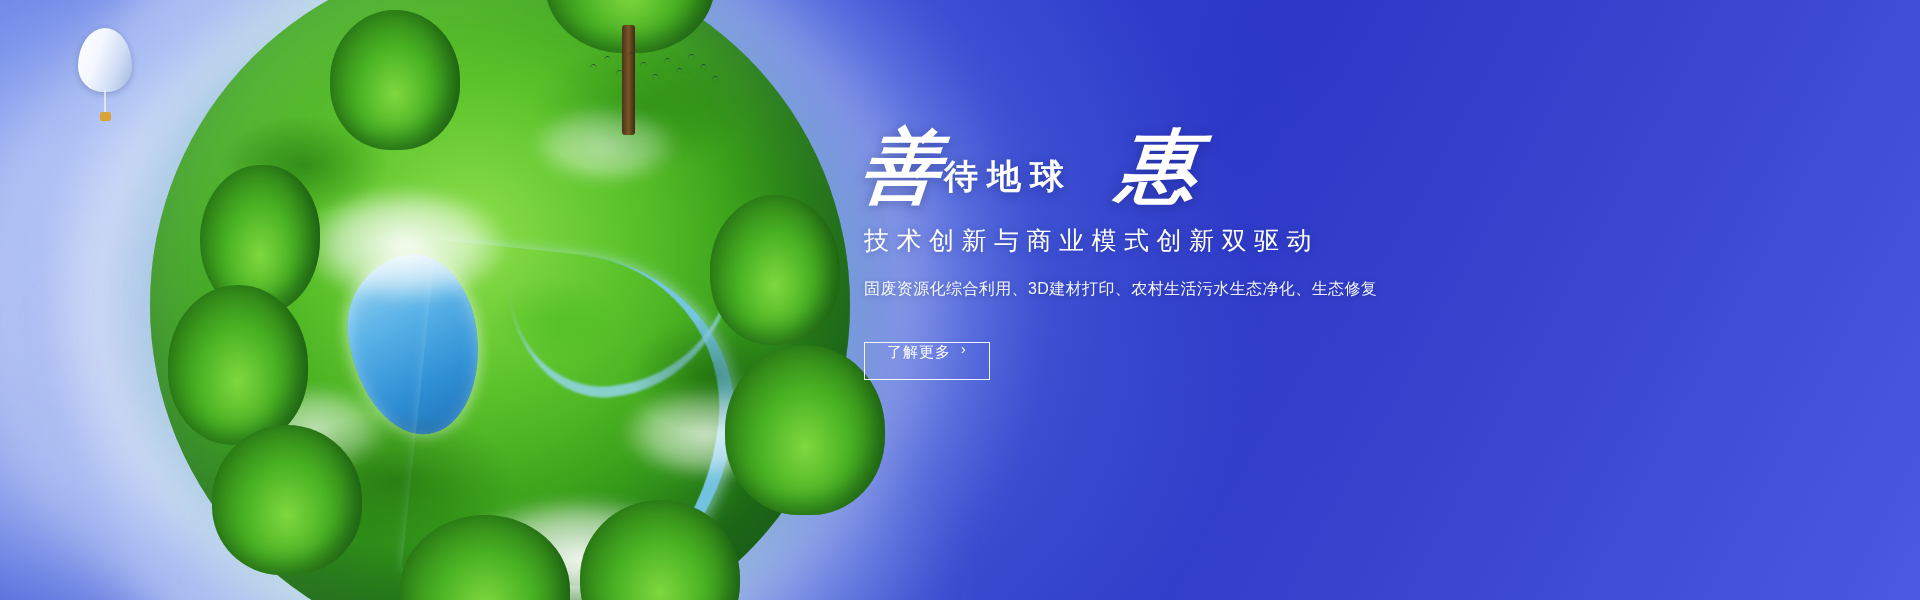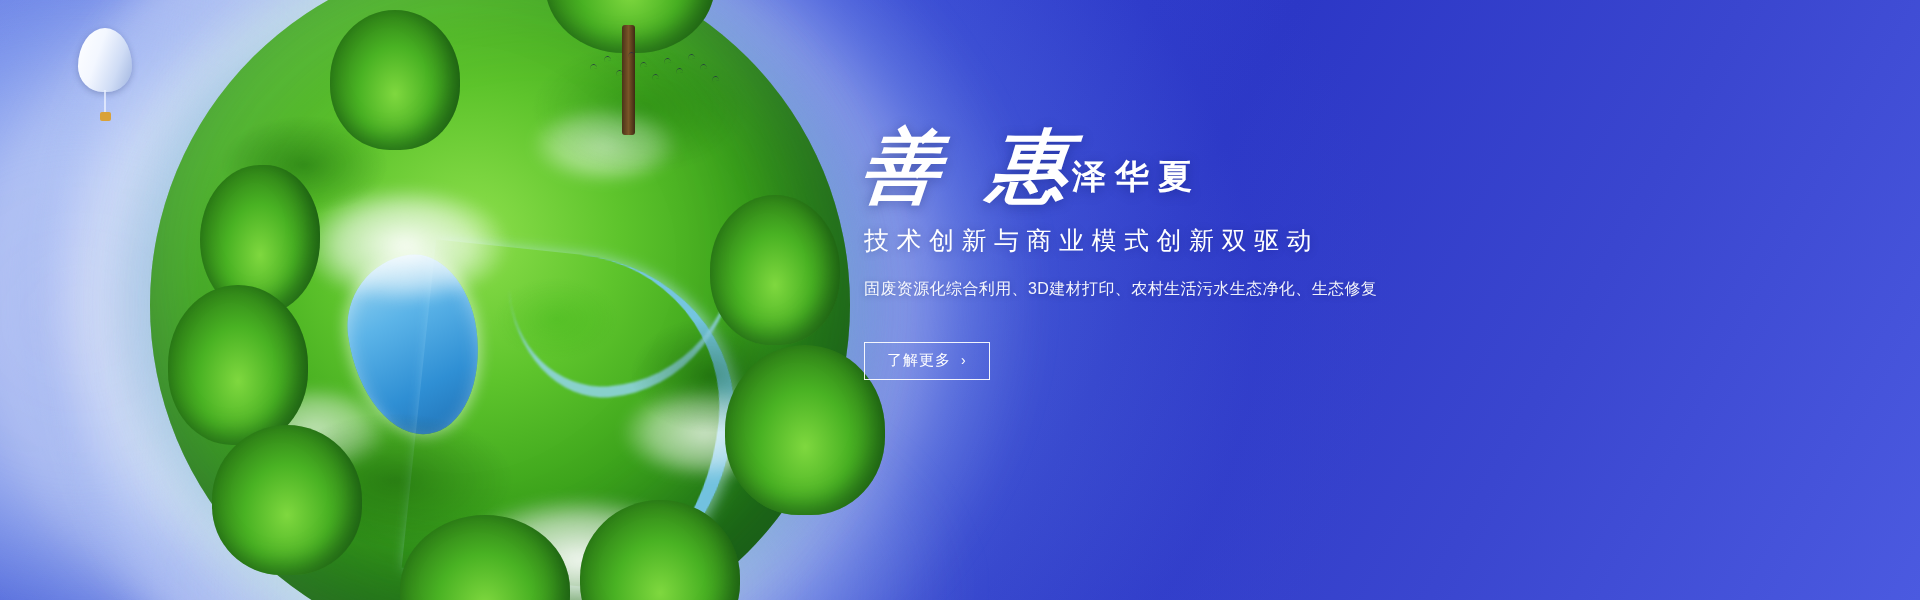--- a/index.html
+++ b/index.html
@@ -286,21 +286,20 @@
   .desc {
     font-size: 16px;
     letter-spacing: 0.4px;
     white-space: nowrap;
     margin: 22px 0 16px 2px;
     color: rgba(255,255,255,0.94);
     text-shadow: 0 1px 6px rgba(10,20,90,0.28);
   }
   .cta {
     display: inline-flex;
-    align-items: center;
     justify-content: center;
     gap: 10px;
     margin-top: 26px;
     margin-left: 2px;
     padding: 0 22px;
     height: 38px;
     min-width: 116px;
     border: 1px solid rgba(255,255,255,0.92);
     background: transparent;
     color: #ffffff;
@@ -369,23 +368,23 @@
     <div class="bird" style="left:86px; top:18px;"></div>
     <div class="bird" style="left:98px; top:4px;"></div>
     <div class="bird" style="left:110px;top:14px;"></div>
     <div class="bird" style="left:122px;top:26px;"></div>
   </div>
 
   <div class="copy">
 
     <div class="headline">
       <span class="brush">善</span>
+      <span class="brush-rest">待地球</span>
       <span class="headline-gap"></span>
       <span class="brush">惠</span>
-      <span class="brush-rest">泽华夏</span>
     </div>
 
     <div class="subtitle">技术创新与商业模式创新双驱动</div>
 
     <div class="desc">固废资源化综合利用、3D建材打印、农村生活污水生态净化、生态修复</div>
 
     <button class="cta">
       <span>了解更多</span>
       <span class="cta-chevron">›</span>
     </button>

